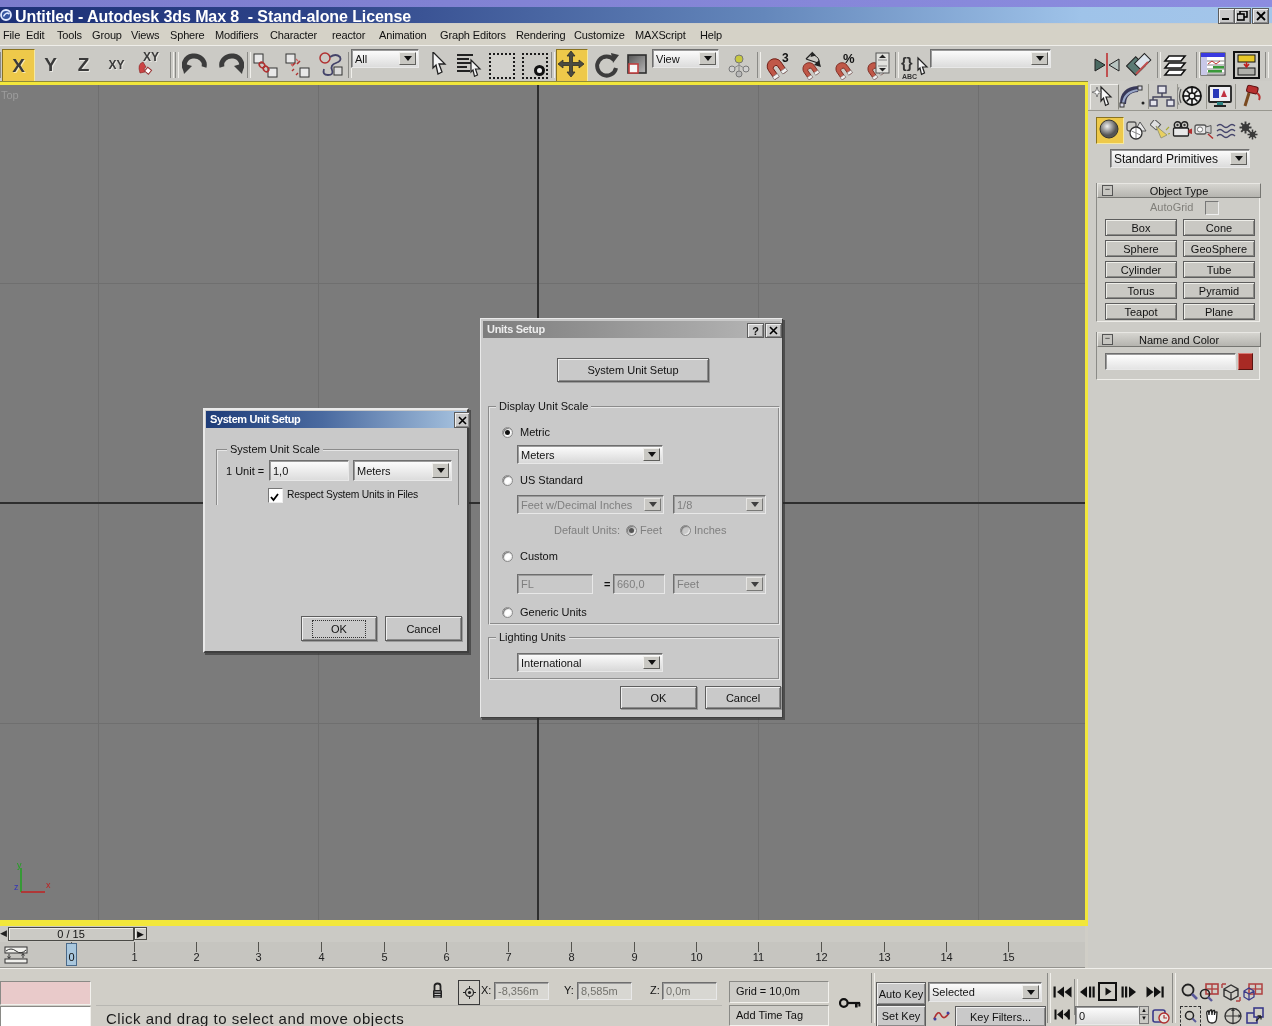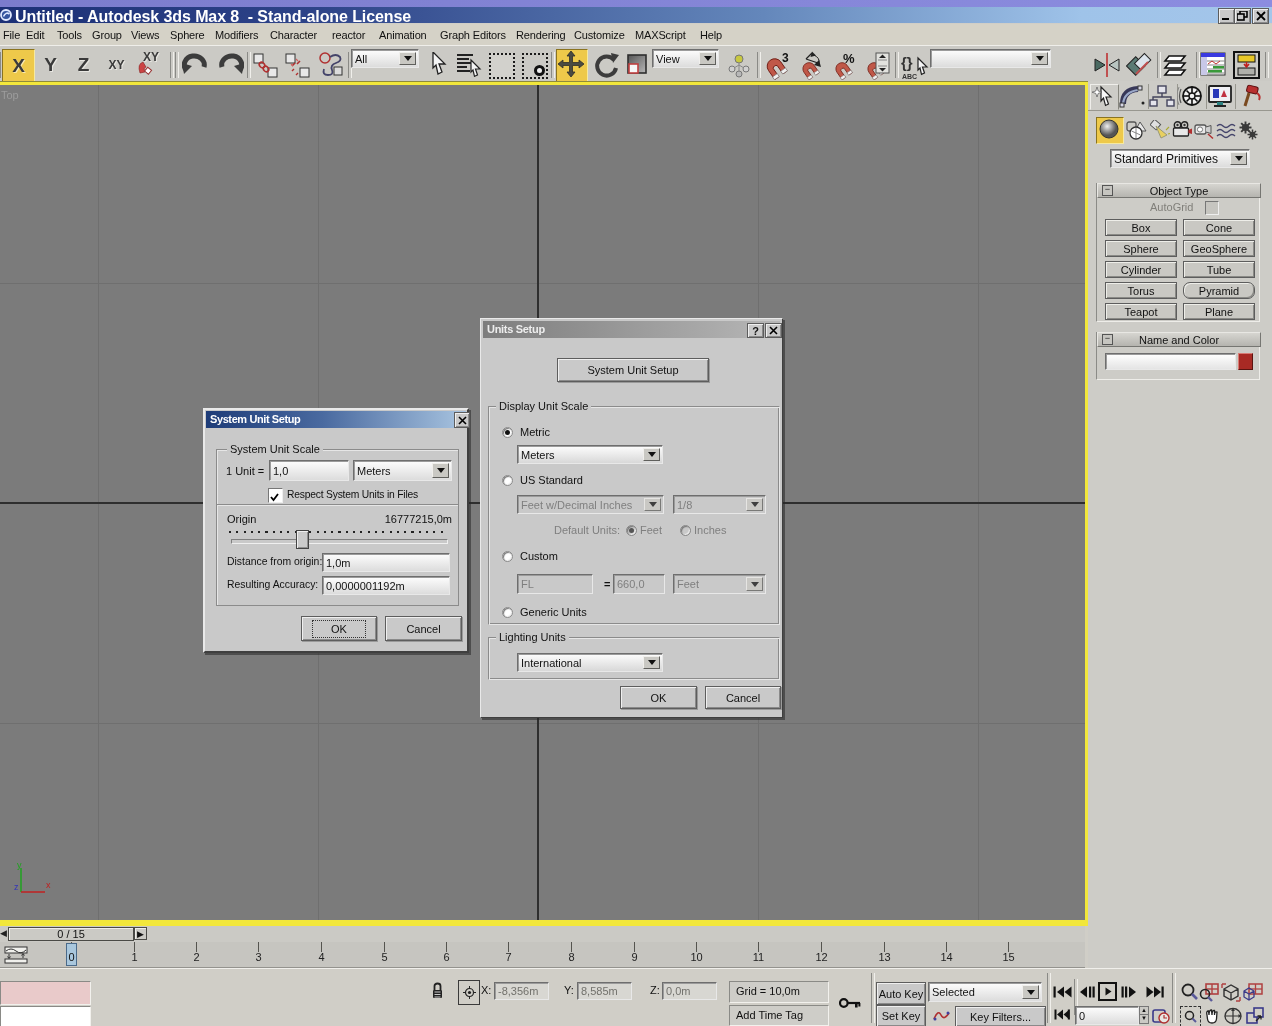--- a/index.html
+++ b/index.html
@@ -400,21 +400,21 @@
     <div class="abs" style="left:5px;top:1px;width:9px;height:9px;border:1px solid #555;background:#c6c5c0;font-size:9px;line-height:7px;text-align:center;color:#222;">−</div>
     <span class="abs" style="left:53px;top:17px;font-size:11px;color:#807f7a;">AutoGrid</span>
     <div class="abs" style="left:108px;top:17px;width:12px;height:12px;background:#c6c5c0;border:1px solid;border-color:#777 #eee #eee #777;"></div>
     <div class="cpbtn" style="left:8px;top:35px;width:70px;height:15px;">Box</div>
     <div class="cpbtn" style="left:86px;top:35px;width:70px;height:15px;">Cone</div>
     <div class="cpbtn" style="left:8px;top:56px;width:70px;height:15px;">Sphere</div>
     <div class="cpbtn" style="left:86px;top:56px;width:70px;height:15px;">GeoSphere</div>
     <div class="cpbtn" style="left:8px;top:77px;width:70px;height:15px;">Cylinder</div>
     <div class="cpbtn" style="left:86px;top:77px;width:70px;height:15px;">Tube</div>
     <div class="cpbtn" style="left:8px;top:98px;width:70px;height:15px;">Torus</div>
-    <div class="cpbtn" style="left:86px;top:98px;width:70px;height:15px;border-radius:7px;">Pyramid</div>
+    <div class="cpbtn" style="left:86px;top:98px;width:70px;height:15px;">Pyramid</div>
     <div class="cpbtn" style="left:8px;top:119px;width:70px;height:15px;">Teapot</div>
     <div class="cpbtn" style="left:86px;top:119px;width:70px;height:15px;">Plane</div>
   </div>
 
   <div class="abs" style="left:8px;top:251px;width:164px;height:48px;border:1px solid;border-color:#8b8b87 #eeede9 #eeede9 #8b8b87;box-sizing:border-box;">
     <div class="rollhead" style="left:0px;top:-1px;width:162px;">Name and Color</div>
     <div class="abs" style="left:5px;top:1px;width:9px;height:9px;border:1px solid #555;background:#c6c5c0;font-size:9px;line-height:7px;text-align:center;color:#222;">−</div>
     <div class="abs field" style="left:8px;top:20px;width:131px;height:17px;background:linear-gradient(#fff,#e4e4e4);"></div>
     <div class="abs" style="left:141px;top:20px;width:15px;height:17px;background:#a82a24;border:1px solid;border-color:#d87a74 #5a1410 #5a1410 #d87a74;box-sizing:border-box;"></div>
   </div>
@@ -464,20 +464,21 @@
     <div class="abs" style="left:946px;top:0;width:1px;height:10px;background:#55544f;"></div>
     <div class="abs" style="left:936px;top:9px;width:21px;text-align:center;">14</div>
     <div class="abs" style="left:1008px;top:0;width:1px;height:10px;background:#55544f;"></div>
     <div class="abs" style="left:998px;top:9px;width:21px;text-align:center;">15</div>
   <div class="abs" style="left:66px;top:1px;width:11px;height:23px;background:#a9c7dd;border:1px solid #4a6a8a;box-sizing:border-box;"></div>
   <div class="abs" style="left:61px;top:9px;width:21px;text-align:center;color:#111;">0</div>
 </div>
 <div class="abs" id="statusbar" style="left:0;top:968px;width:1272px;height:58px;background:#d0cec7;border-top:1px solid #f0efeb;font-size:11px;color:#111;">
   <div class="abs" style="left:0;top:12px;width:91px;height:24px;background:#e9caca;border:1px solid;border-color:#8a8a86 #f2f1ed #f2f1ed #8a8a86;box-sizing:border-box;"></div>
   <div class="abs" style="left:0;top:37px;width:91px;height:21px;background:#ffffff;border:1px solid;border-color:#8a8a86 #f2f1ed #f2f1ed #8a8a86;box-sizing:border-box;"></div>
+  <div class="abs" style="left:96px;top:36px;width:626px;height:22px;border-top:1px solid #b8b7b2;padding:4px 0 0 10px;box-sizing:border-box;font-size:15px;letter-spacing:0.5px;color:#1a1a1a;">Click and drag to select and move objects</div>
   <svg class="abs" style="left:431px;top:13px;" width="13" height="19">
       <path d="M3.5 8 L3.5 4 Q3.5 1.5 6.5 1.5 Q9.5 1.5 9.5 4 L9.5 8" fill="none" stroke="#222" stroke-width="1.8"></path>
       <rect x="2" y="8" width="9" height="8" rx="1" fill="#222"></rect>
       <g stroke="#c9c9c9">
         <line x1="3.5" y1="10" x2="9.5" y2="10"></line>
         <line x1="3.5" y1="12.5" x2="9.5" y2="12.5"></line>
         <line x1="3.5" y1="15" x2="9.5" y2="15"></line>
       </g>
     </svg>
   <div class="abs" style="left:458px;top:11px;width:20px;height:23px;background:#d0cec7;border:1px solid #3a3a3a;display:flex;align-items:center;justify-content:center;">
@@ -662,28 +663,17 @@
     <div class="abs field" style="left:52px;top:10px;width:80px;height:21px;background:linear-gradient(#fdfdfd,#dcdcdc);">1,0</div>
     <div class="abs field" style="left:136px;top:10px;width:99px;height:21px;background:linear-gradient(#fdfdfd,#dcdcdc);">Meters<div class="combo-arrow"></div></div>
     <div class="abs" style="left:51px;top:38px;width:13px;height:13px;background:#fff;border:1px solid;border-color:#777 #eee #eee #777;">
       <svg width="11" height="11">
           <path d="M2 5 L4.5 8 L9 2" stroke="#000" stroke-width="1.8" fill="none"></path>
         </svg>
     </div>
     <span class="dlg-txt" style="left:70px;top:39px;font-size:10.3px;letter-spacing:-0.2px;">Respect System Units in Files</span>
   </div>
 
-  <div class="abs" style="left:11px;top:94px;width:241px;height:100px;border:1px solid #8b8b8b;box-shadow:inset 1px 1px 0 #e6e6e6;">
-    <span class="dlg-txt" style="left:10px;top:8px;">Origin</span>
-    <span class="dlg-txt" style="left:130px;top:8px;width:105px;text-align:right;">16777215,0m</span>
-    <div class="abs" style="left:12px;top:26px;width:219px;height:2px;background-image:repeating-linear-gradient(90deg,#222 0,#222 2px,transparent 2px,transparent 7.3px);"></div>
-    <div class="abs" style="left:14px;top:34px;width:215px;height:3px;border:1px solid;border-color:#808080 #efefef #efefef #808080;"></div>
-    <div class="abs" style="left:79px;top:25px;width:11px;height:17px;background:#cbcbcb;border:1px solid #444;box-shadow:inset 1px 1px 0 #efefef, inset -1px -1px 0 #909090;"></div>
-    <span class="dlg-txt" style="left:10px;top:51px;font-size:10.4px;">Distance from origin:</span>
-    <div class="abs field" style="left:105px;top:48px;width:128px;height:19px;background:linear-gradient(#fdfdfd,#dcdcdc);">1,0m</div>
-    <span class="dlg-txt" style="left:10px;top:74px;font-size:10.4px;">Resulting Accuracy:</span>
-    <div class="abs field" style="left:105px;top:71px;width:128px;height:19px;background:linear-gradient(#fdfdfd,#dcdcdc);">0,0000001192m</div>
-  </div>
   <div class="abs btn" style="left:96px;top:206px;width:74px;height:23px;box-shadow:inset 1px 1px 0 #efefef, inset -1px -1px 0 #8a8a8a, 1px 1px 0 #9a9a9a;">
       <span style="border:1px dotted #333;padding:2px 18px;">OK</span>
     </div>
   <div class="abs btn" style="left:180px;top:206px;width:75px;height:23px;box-shadow:inset 1px 1px 0 #efefef, inset -1px -1px 0 #8a8a8a, 1px 1px 0 #9a9a9a;">Cancel</div>
 </div>
 
 </body></html>

